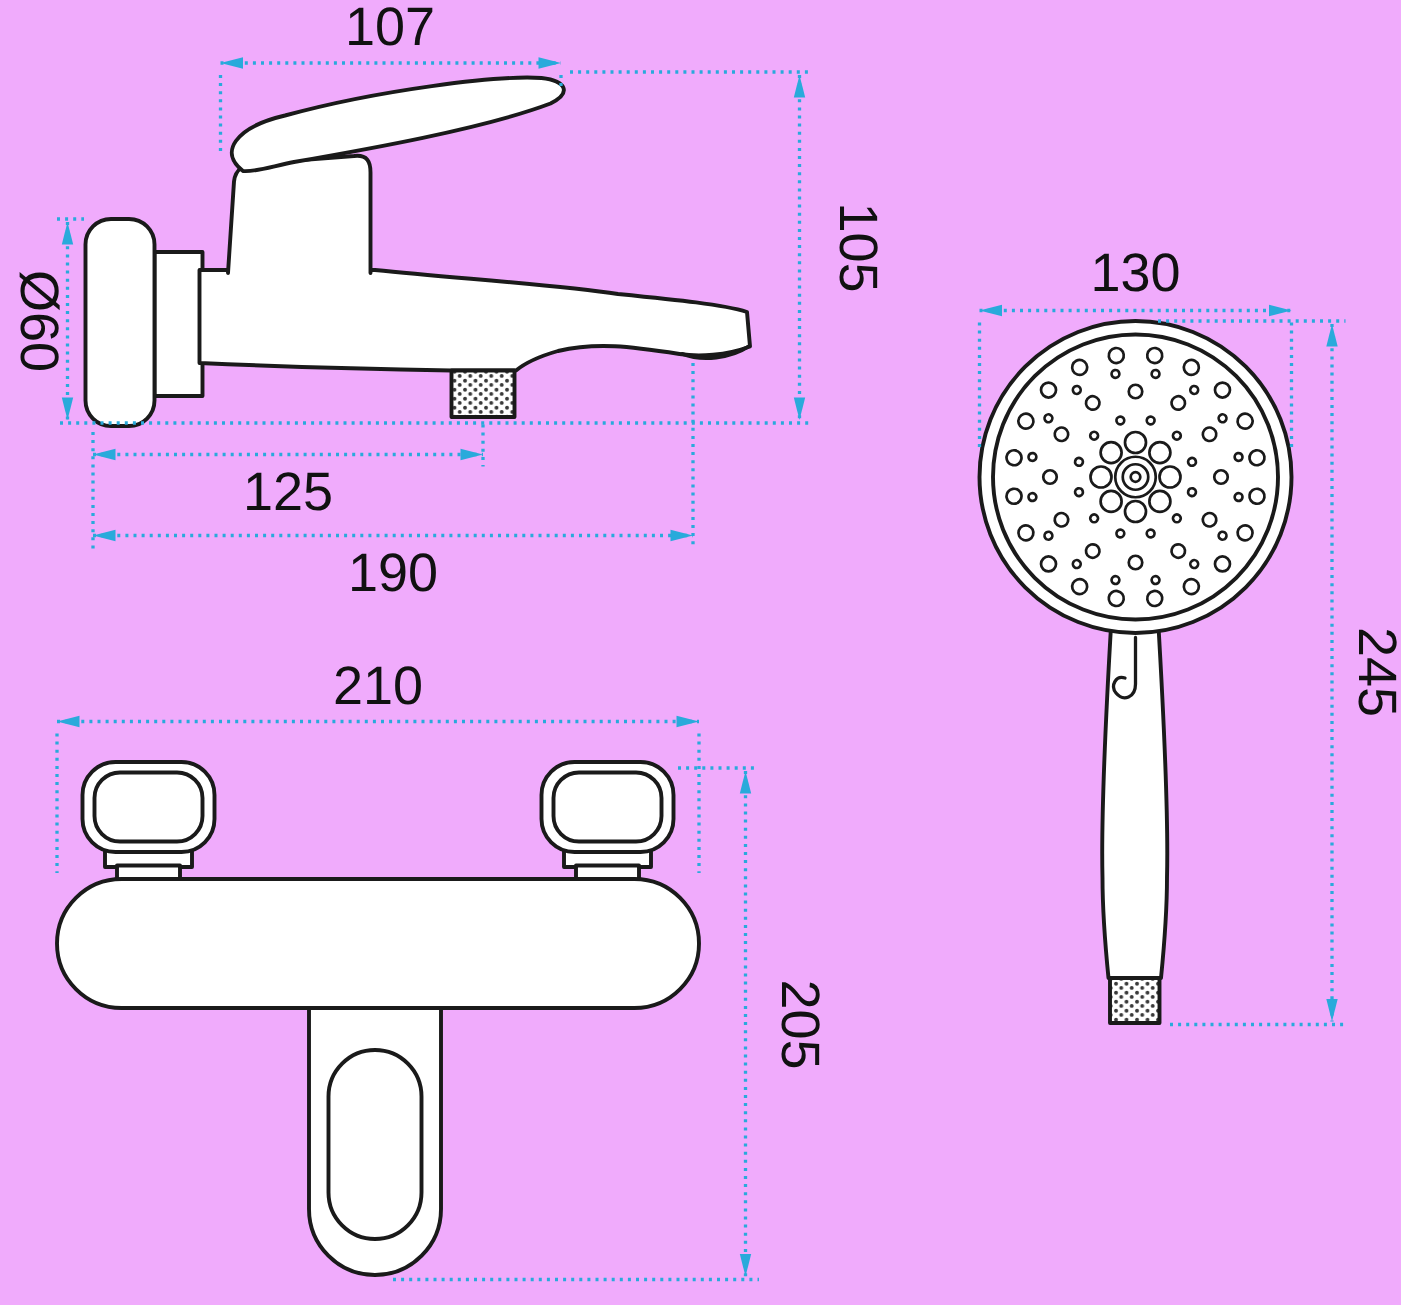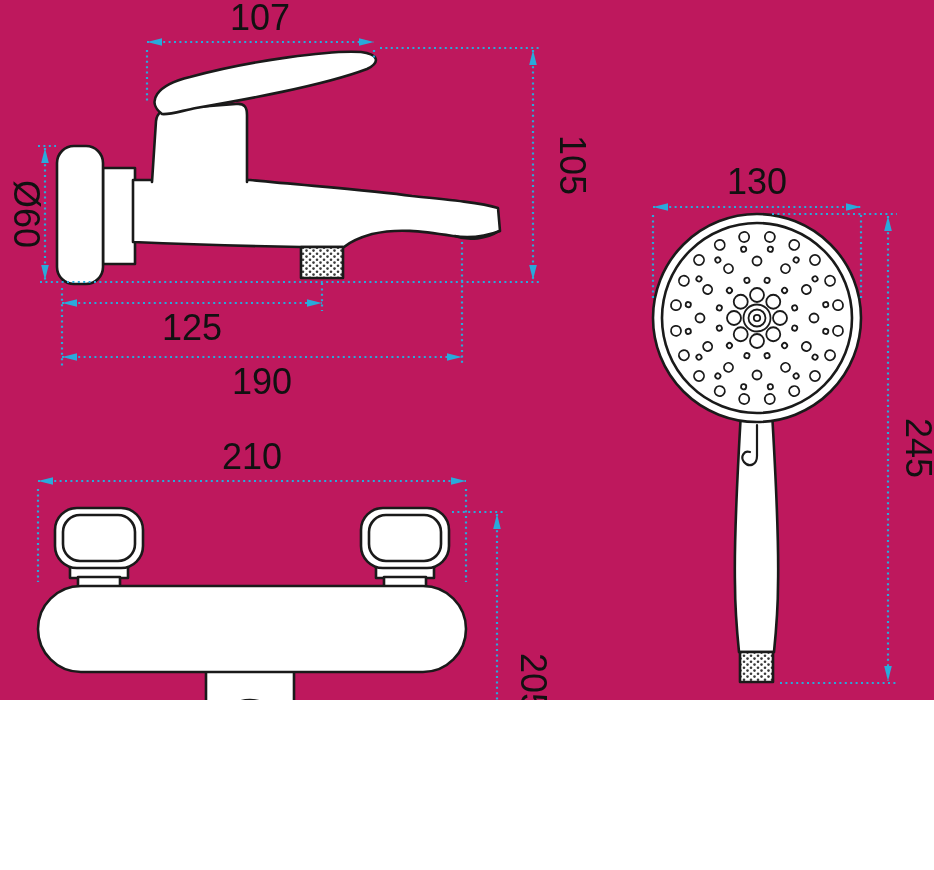--- a/index.html
+++ b/index.html
@@ -1,16 +1,16 @@
 <!DOCTYPE html>
 <html><head>
 <meta charset="utf-8">
 <style>
   html,body{margin:0;padding:0;background:#ffffff}
-  .canvas{position:relative;width:934px;height:700px;background:#be185d;overflow:hidden}
+  .canvas{position:relative;width:934px;height:870px;background:#f0abfc;overflow:hidden}
   svg{display:block}
   .lbl{
     font-family:"Liberation Sans","DejaVu Sans",sans-serif;
     font-size:36px;
     font-weight:400;
     fill:#111111;
     stroke:none;
   }
 </style>
 </head>

